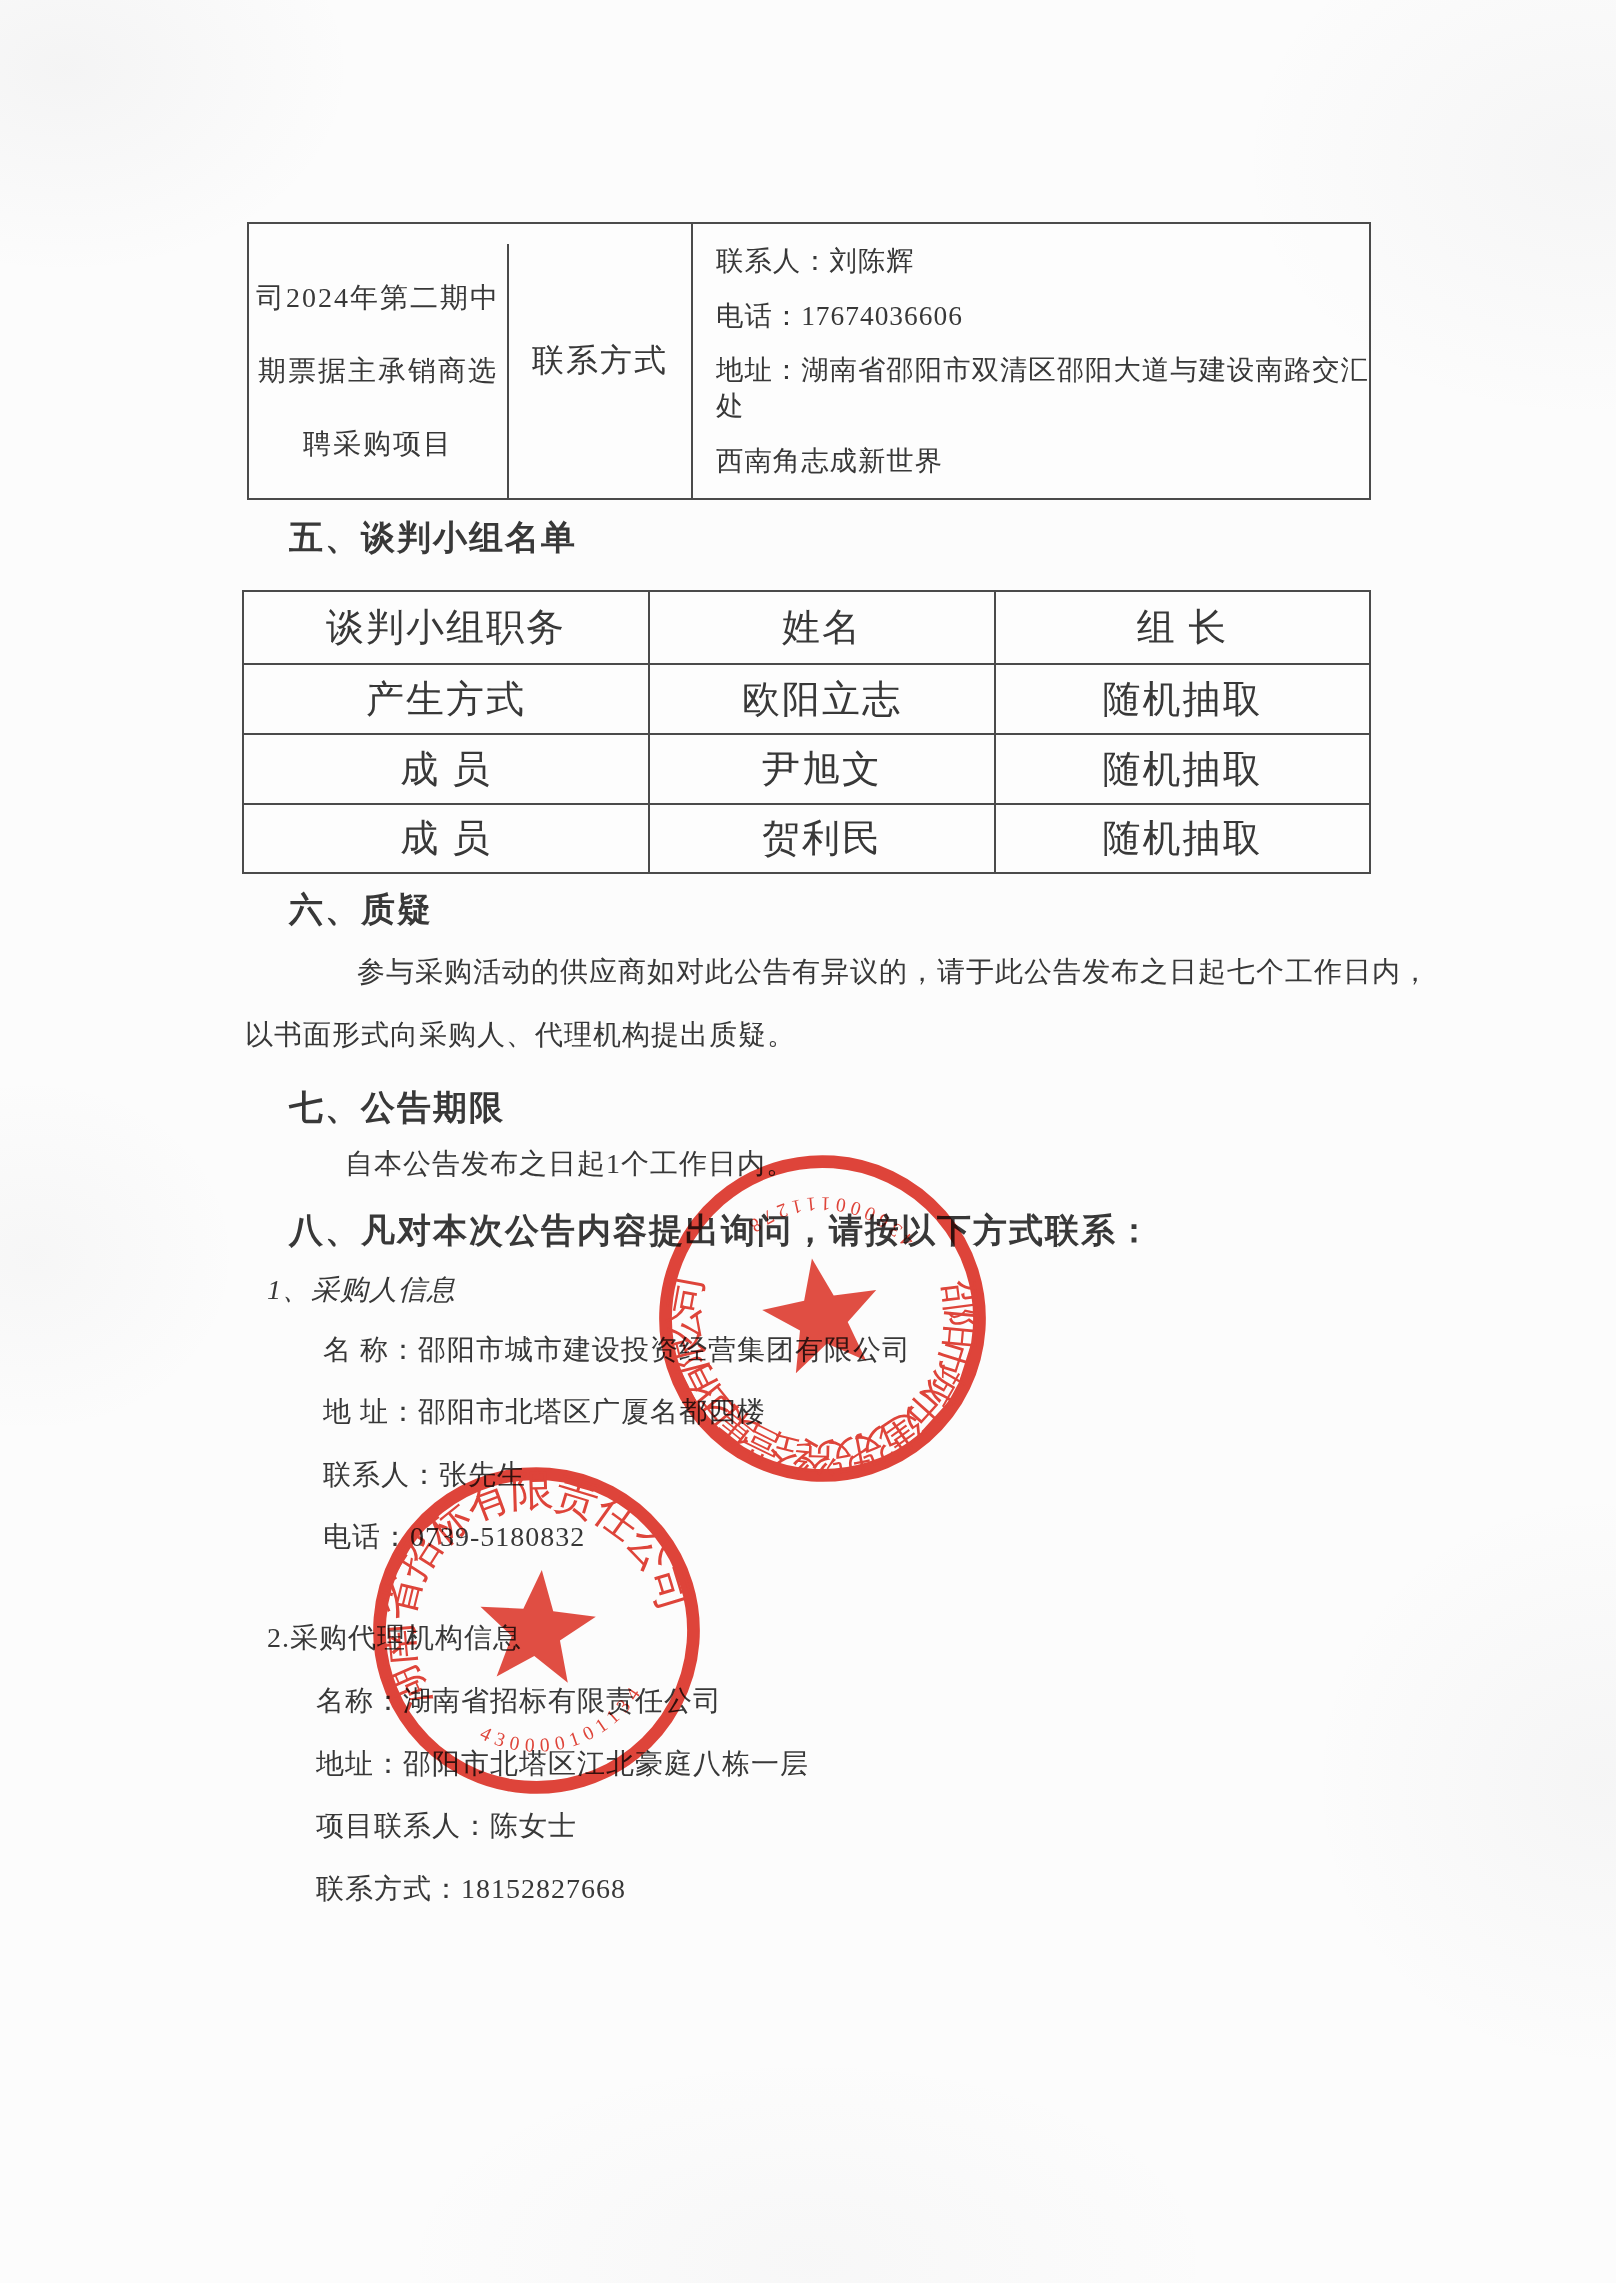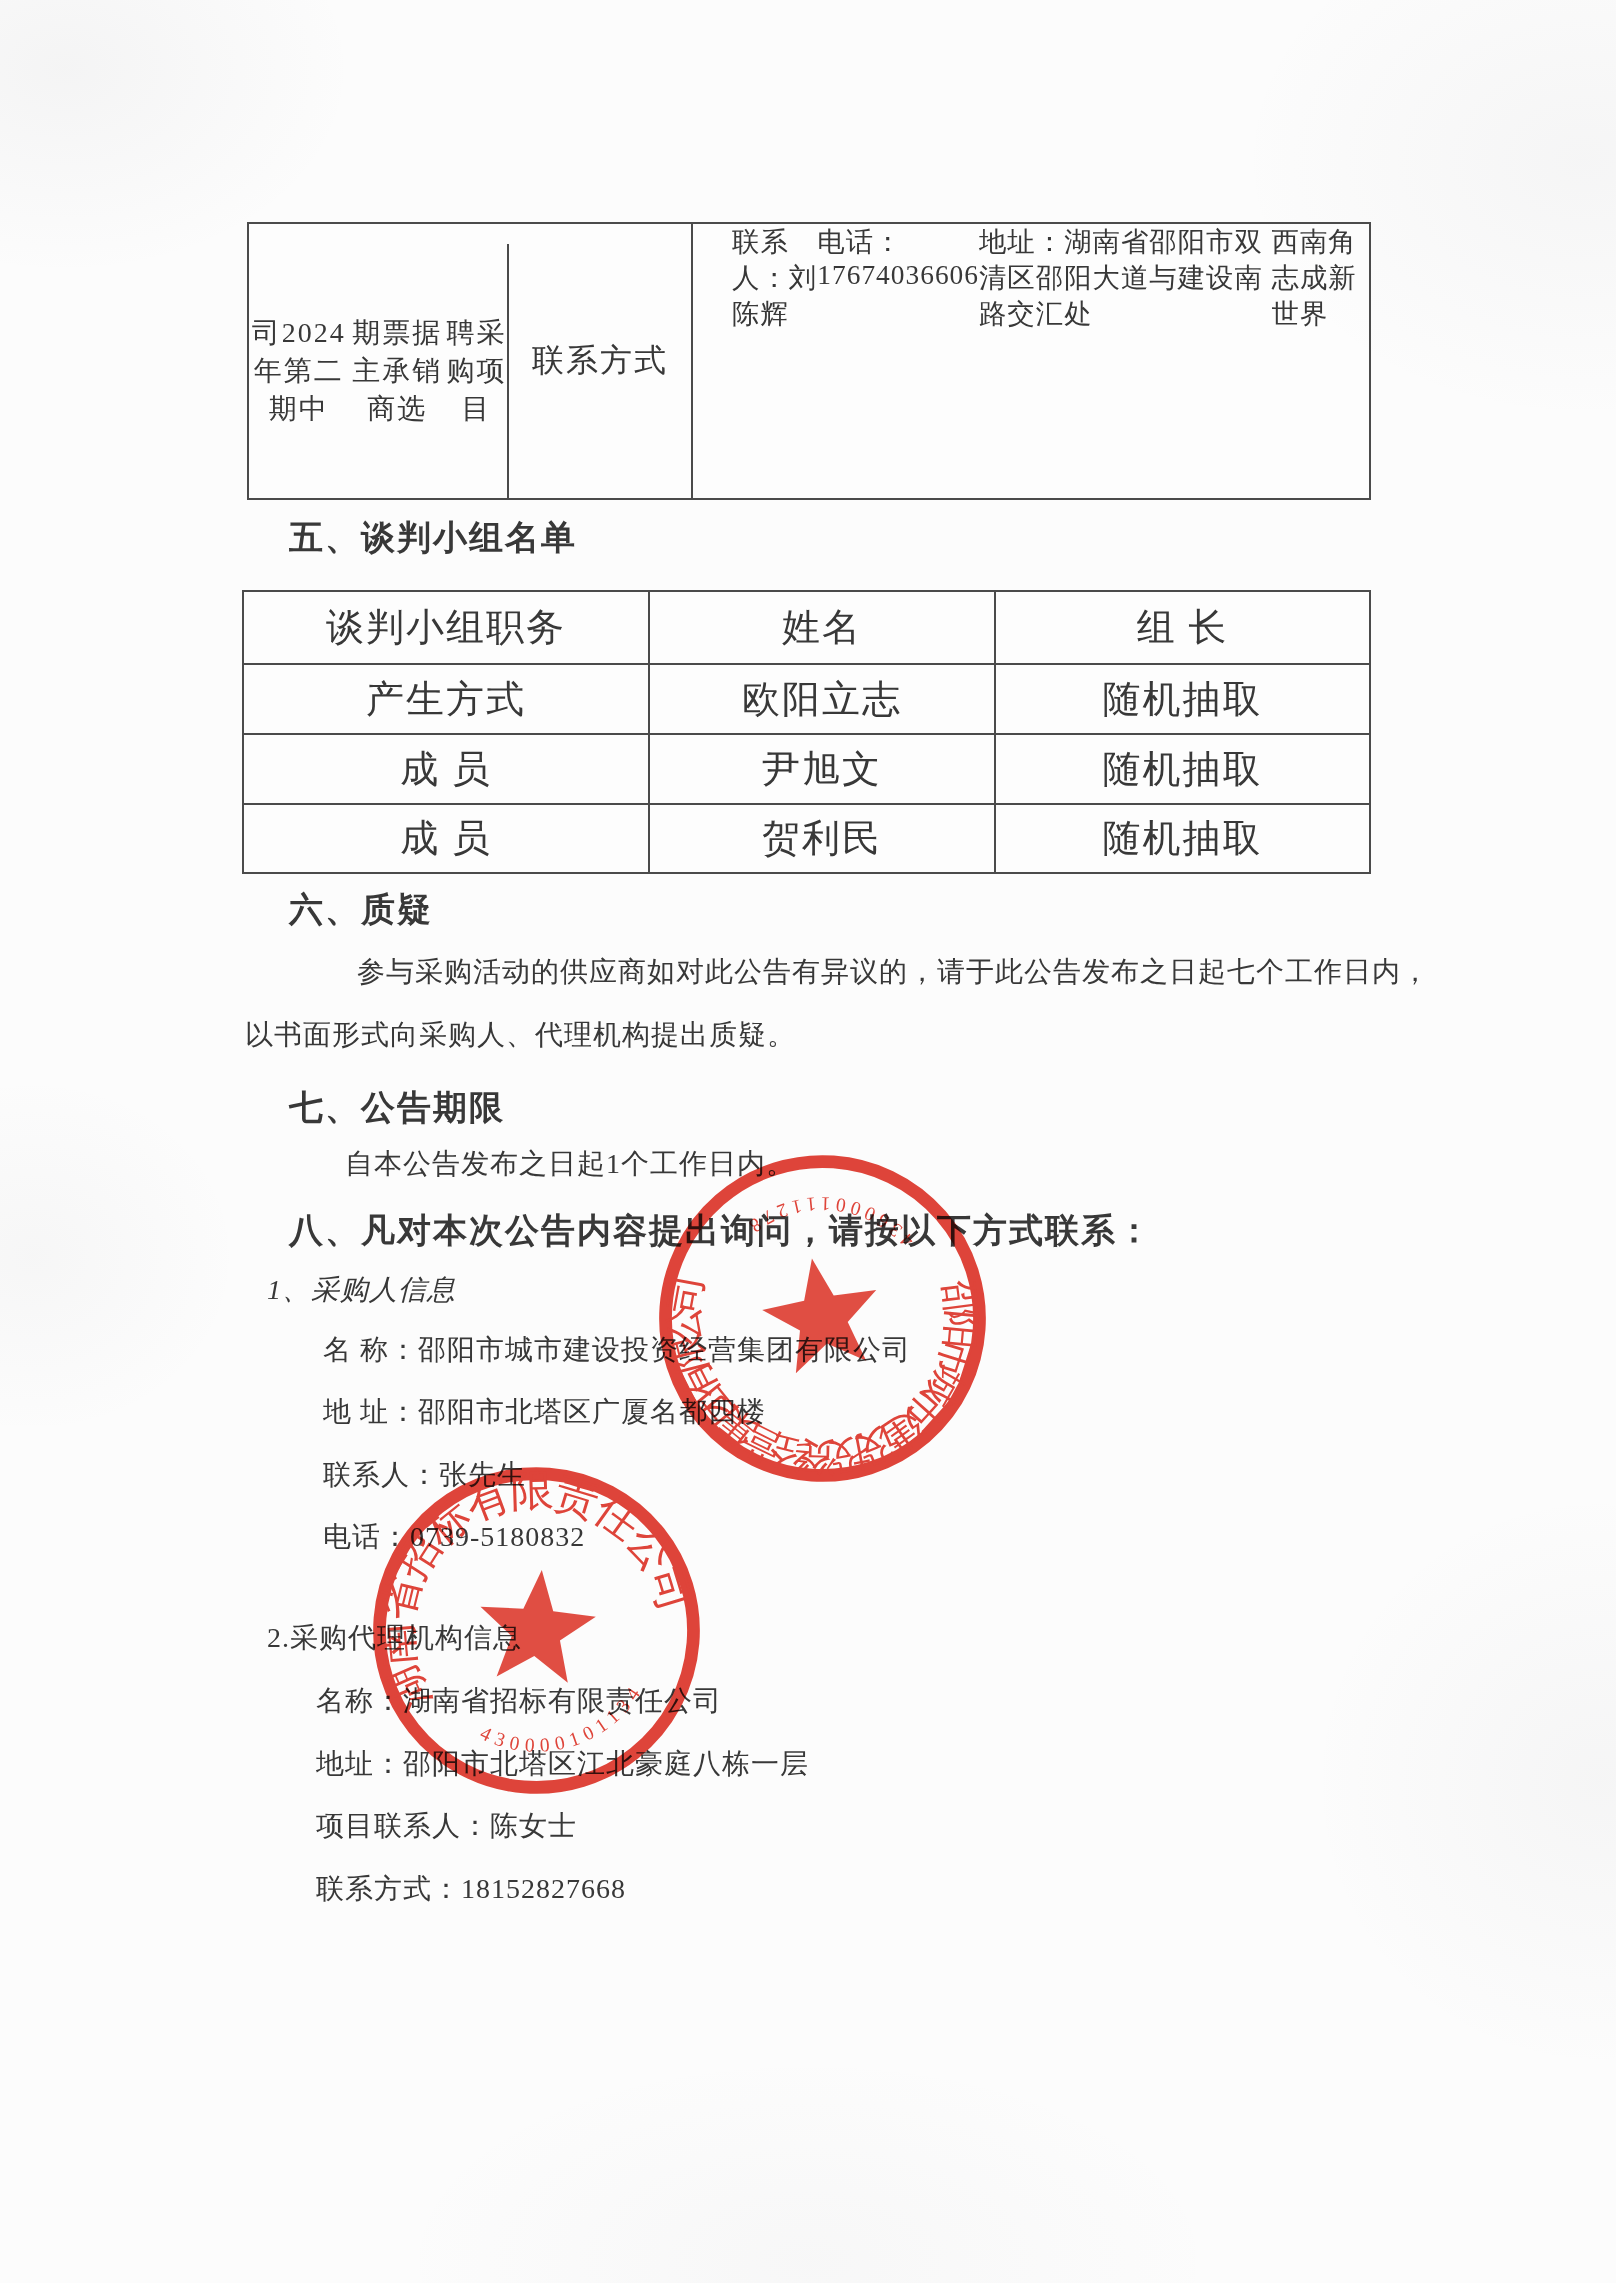--- a/index.html
+++ b/index.html
@@ -26,23 +26,23 @@
   .hd{position:absolute;white-space:nowrap;font-size:34px;font-weight:bold;letter-spacing:2px;margin-left:12px;}
 
   
   .t1{
     position:absolute;left:247px;top:222px;width:1120px;height:274px;
     border:2px solid #4b4b4b;display:grid;grid-template-columns:260px 184px 1fr;
     background:rgba(255,255,255,.4);
   }
   .t1 > div{border-right:2px solid #4b4b4b;}
   .t1 > div:last-child{border-right:none;}
-  .t1-project{display:flex;flex-direction:row;justify-content:space-evenly;align-items:center;text-align:center;font-size:28px;letter-spacing:2px;margin-top:20px;}
+  .t1-project{display:flex;flex-direction:column;justify-content:space-evenly;align-items:center;text-align:center;font-size:28px;letter-spacing:2px;margin-top:20px;}
   .t1-label{display:flex;align-items:center;justify-content:center;font-size:32px;letter-spacing:2px;}
-  .t1-details{display:flex;flex-direction:row;justify-content:space-evenly;align-items:flex-start;padding-left:39px;font-size:27.4px;letter-spacing:1px;}
+  .t1-details{display:flex;flex-direction:column;justify-content:space-evenly;align-items:flex-start;padding-left:23px;font-size:27.4px;letter-spacing:1px;}
 
   
   .t2{
     position:absolute;left:242px;top:590px;width:1125px;height:280px;
     border:2px solid #4b4b4b;display:grid;
     grid-template-columns:406px 346px 1fr;
     grid-template-rows:73px 70px 70px 1fr;
     background:rgba(255,255,255,.4);
   }
   .t2 > div{

